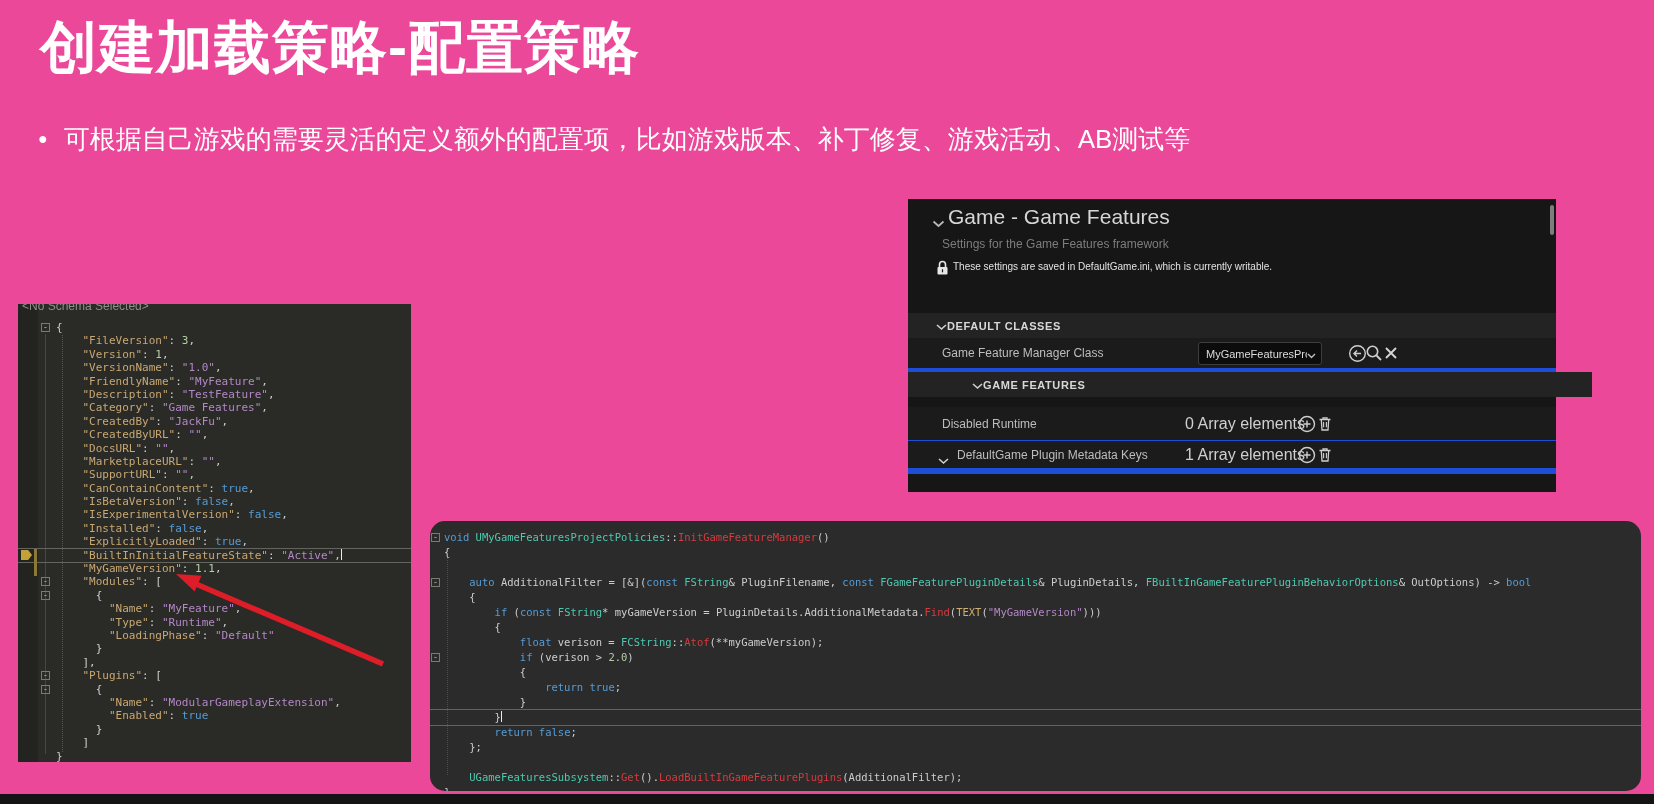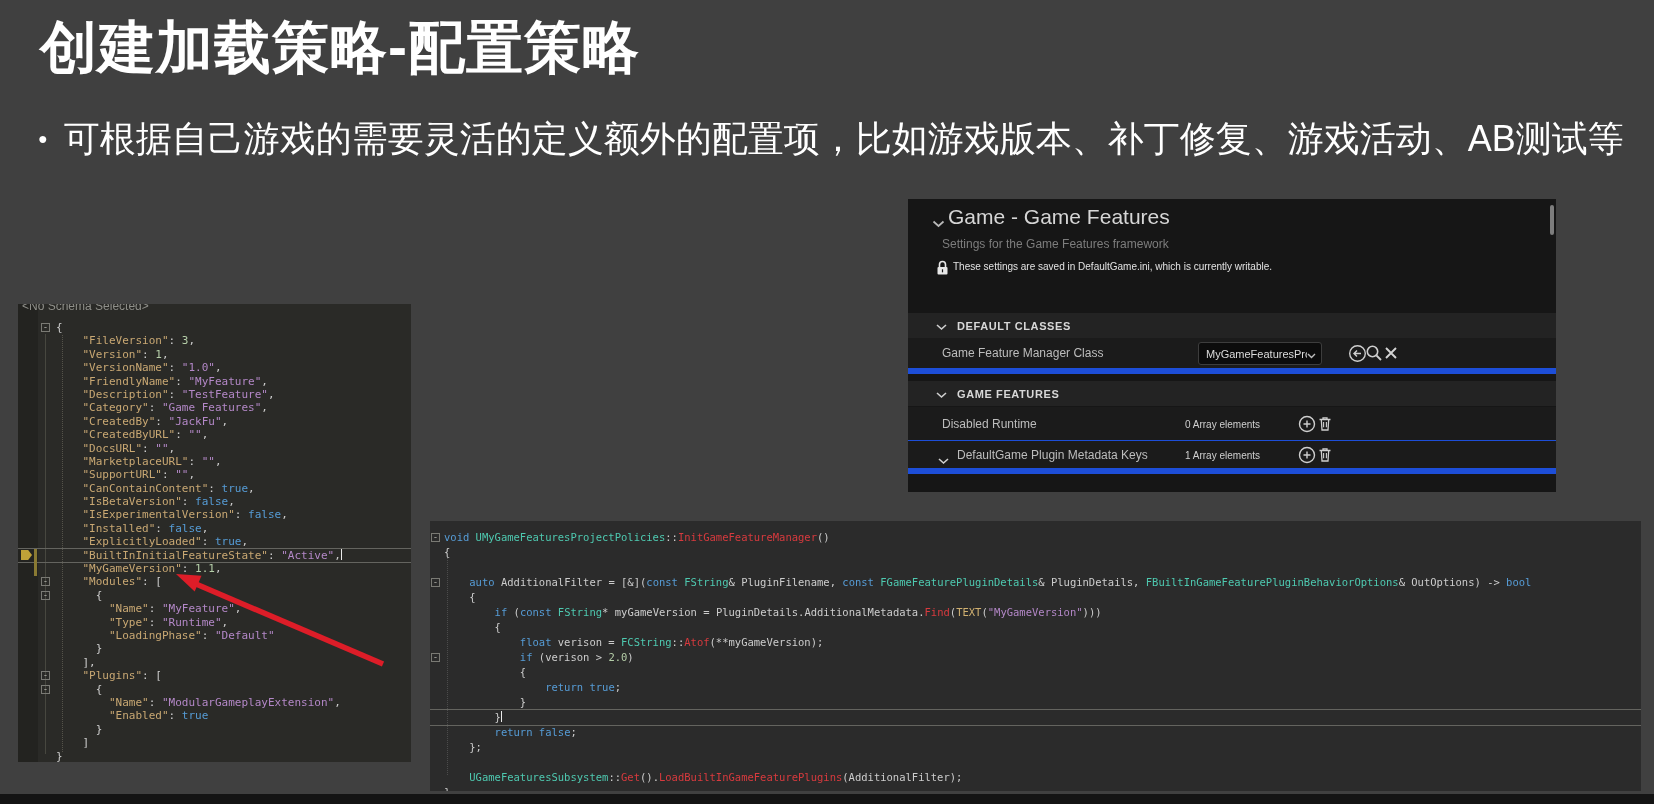--- a/index.html
+++ b/index.html
@@ -1,26 +1,26 @@
 <!DOCTYPE html>
 <html><head>
 <meta charset="utf-8">
 <style>
   html,body{margin:0;padding:0;background:#000;}
-  .stage{position:relative;width:1654px;height:804px;background:#404040;overflow:hidden;
+  .stage{position:relative;width:1654px;height:804px;background:#ec4899;overflow:hidden;
          font-family:"Liberation Sans","DejaVu Sans",sans-serif;}
   
   .page-title{position:absolute;left:40px;top:10px;font-size:57px;font-weight:700;color:#fff;letter-spacing:1px;}
   .bullet-row{position:absolute;left:38px;top:122px;display:flex;align-items:flex-start;color:#fff;}
   .bullet-dot{font-size:16px;line-height:34px;margin-right:16px;color:#fff;}
-  .bullet-text{font-size:36px;line-height:34px;color:#fff;}
+  .bullet-text{font-size:26px;line-height:34px;color:#fff;}
   
   .editor{position:absolute;overflow:hidden;font-family:"DejaVu Sans Mono","Liberation Mono",monospace;white-space:pre;}
   .json-editor{left:18px;top:304px;width:393px;height:458px;background:#2a2a27;}
-  .cpp-editor{left:430px;top:521px;width:1211px;height:270px;background:#2b2b2b;}
+  .cpp-editor{left:430px;top:521px;width:1211px;height:270px;background:#2b2b2b;border-radius:15px;}
   .jmargin{position:absolute;left:0;top:0;bottom:0;width:20px;background:#232320;}
   .schema-note{position:absolute;top:-5px;left:4px;font-size:12px;color:#8f8f8a;font-family:"Liberation Sans",sans-serif;}
   .code{position:absolute;left:0;top:0;right:0;}
   .json-code{padding-top:17px;}
   .cpp-code{padding-top:9px;}
   .jline{height:13.4px;line-height:13.4px;font-size:11px;position:relative;}
   .cline{height:15px;line-height:15px;font-size:10.5px;position:relative;}
   .jline .gut{display:inline-block;width:38px;padding-left:23px;box-sizing:border-box;}
   .cline .gut{display:inline-block;width:14px;padding-left:1px;box-sizing:border-box;}
   .fold{display:inline-block;width:9px;height:9px;box-sizing:border-box;border:1px solid #7a7a74;
@@ -40,24 +40,24 @@
   .arrow-svg{position:absolute;left:150px;top:540px;pointer-events:none;}
   
   .settings{position:absolute;left:908px;top:199px;width:648px;height:293px;background:#161616;color:#c6c6c6;}
   .sp-title{position:absolute;left:40px;top:6px;font-size:21px;color:#d6d6d6;text-align:right;}
   .sp-title-chev{position:absolute;left:24px;top:15px;}
   .sp-subtitle{position:absolute;left:34px;top:38px;font-size:12px;color:#7d7d7d;}
   .sp-lock{position:absolute;left:28px;top:61px;}
   .sp-note{position:absolute;left:45px;top:62px;font-size:10px;color:#e2e2e2;}
   .sp-section{position:absolute;left:0;width:100%;height:25px;background:#232323;display:flex;align-items:center;}
   .sp-section .chev{margin-left:28px;}
-  .sp-section .sec-label{margin-left:10px;font-size:11px;font-weight:700;letter-spacing:.6px;color:#d8d8d8;}
+  .sp-section .sec-label{font-size:11px;font-weight:700;letter-spacing:.6px;color:#d8d8d8;}
   .sp-row{position:absolute;left:0;width:100%;background:#1b1b1b;border-bottom:6px solid #1d4ed8;}
   .sp-label{position:absolute;left:34px;top:50%;transform:translateY(-50%);font-size:12px;color:#bdbdbd;}
-  .sp-value{position:absolute;left:277px;top:50%;transform:translateY(-50%);font-size:10px;color:#cfcfcf;}
+  .sp-value{position:absolute;left:277px;top:50%;transform:translateY(-50%);font-size:16px;color:#cfcfcf;}
   .dropdown{position:absolute;left:290px;top:3px;width:124px;height:23px;background:#0c0c0c;
             border:1px solid #3d3d3d;border-radius:3px;box-sizing:border-box;display:flex;align-items:center;}
   .dropdown .dd-text{flex:1;font-size:11px;color:#dcdcdc;padding-left:7px;white-space:nowrap;overflow:hidden;}
   .dropdown .chev{margin-right:5px;}
   .icon-btn{position:absolute;top:50%;transform:translateY(-50%);width:20px;height:20px;display:flex;
             align-items:center;justify-content:center;}
   .sub-row{background:#151515;}
   .sub-label{color:#9d9d9d;font-size:11px;left:49px;}
   .field{position:absolute;left:277px;top:3px;width:86px;height:19px;background:#060606;border:1px solid #2c2c2c;
          display:flex;align-items:center;justify-content:center;font-size:10.5px;color:#e5e5e5;}
@@ -141,21 +141,21 @@
             <line x1="11.5" y1="11.5" x2="16" y2="16" stroke="#cfcfcf" stroke-width="1.8"></line>
           </svg>
       </span>
       <span class="icon-btn" style="left:473px;">
         <svg width="14" height="14" viewBox="0 0 14 14">
             <path d="M2 2 12 12 M12 2 2 12" stroke="#d4d4d4" stroke-width="1.9"></path>
           </svg>
       </span>
     </div>
 
-    <div class="sp-section" style="top:182px;">
+    <div class="sp-section" style="top:173px;padding-left:36px;">
       <span class="chev"><svg width="11" height="7">
             <path d="M1 1 5.5 5 10 1" stroke="#cfcfcf" stroke-width="1.6" fill="none"></path>
           </svg></span>
       <span class="sec-label">GAME FEATURES</span>
     </div>
 
     <div class="sp-row" style="top:208px;height:33px;">
       <span class="sp-label">Disabled Runtime</span>
       <span class="sp-value">0 Array elements</span>
       <span class="icon-btn" style="left:389px;">

